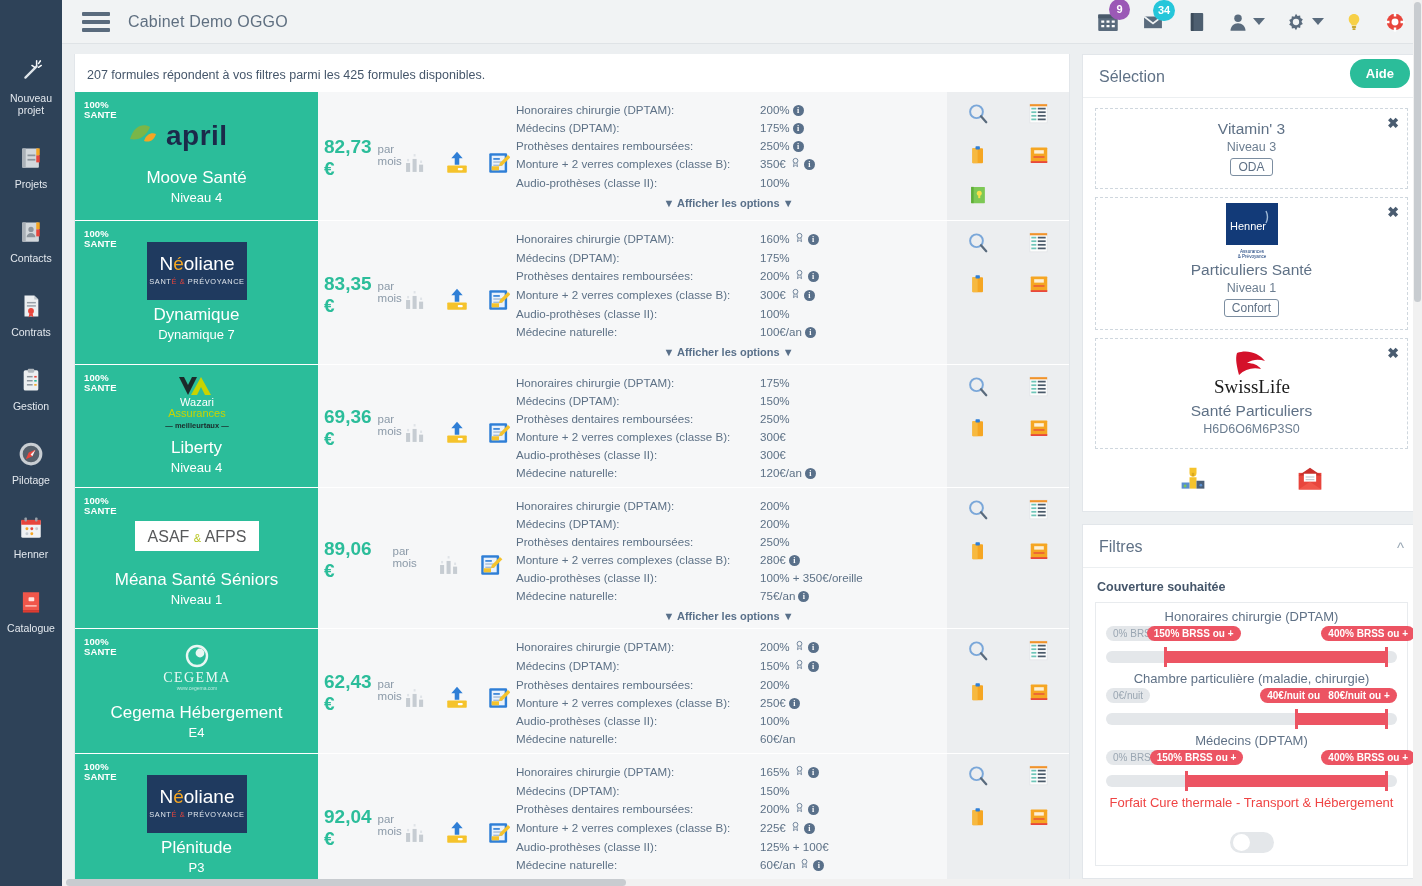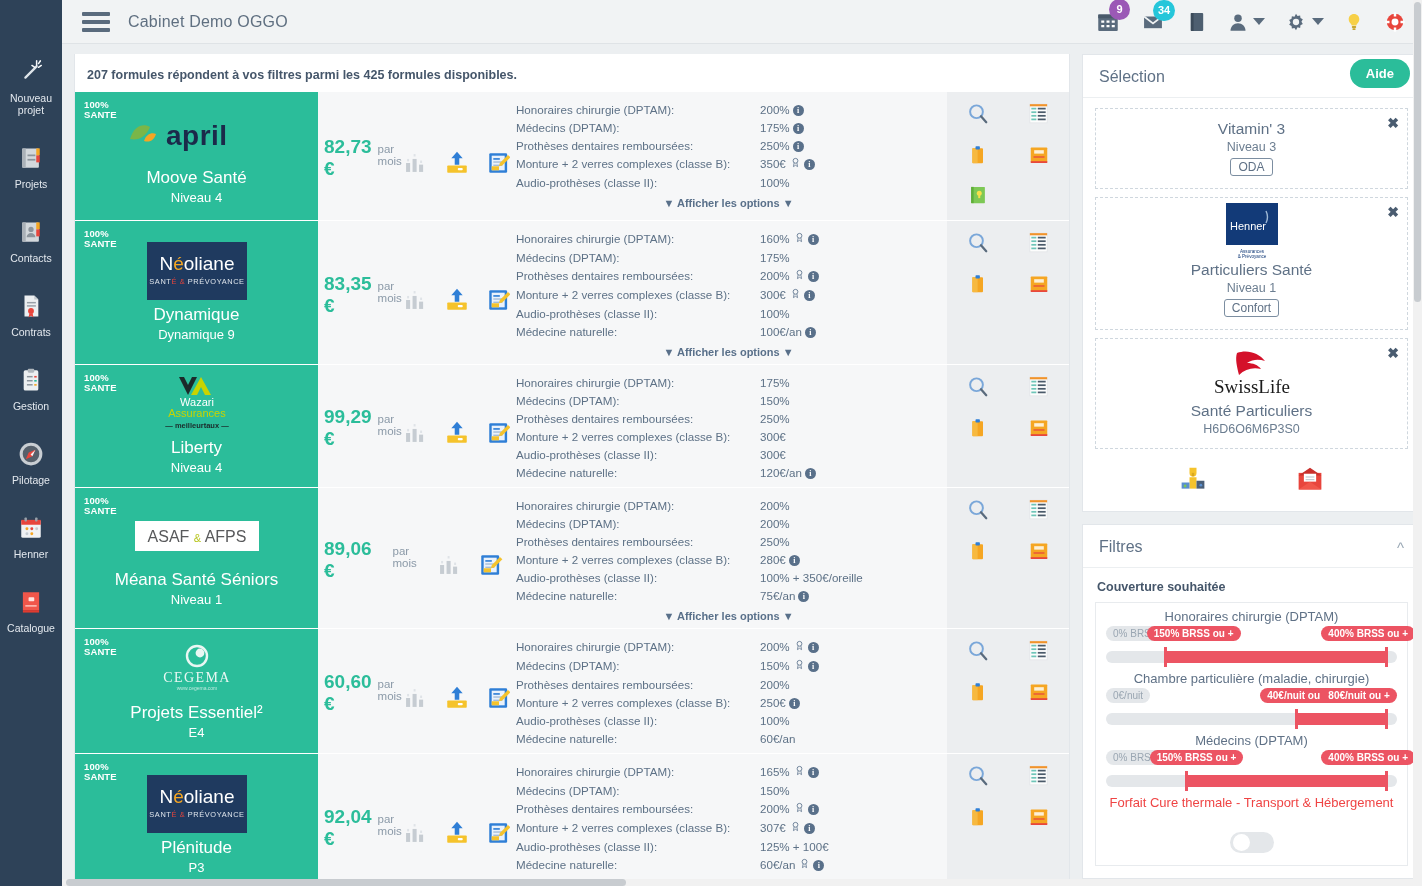--- a/index.html
+++ b/index.html
@@ -46,21 +46,21 @@
   .badge.purple { background: #9b59b6; }
   .badge.teal { background: #26c6da; }
   .caret { width:0;height:0;border-left:6px solid transparent;border-right:6px solid transparent;border-top:7px solid #5a6b7d; margin-left:5px;}
 
   
   .content { flex: 1; display: flex; min-height: 0; overflow: hidden; padding: 0; }
   .results-col {
     flex: 1; min-width: 0; background:#fff; margin: 10px 0 0 12px;
     border:1px solid #e2e6ea; border-top:none; display:flex; flex-direction:column; overflow:hidden;
   }
-  .results-head { font-size: 12.5px; font-weight: bold; color:#45566a; padding: 14px 12px 10px; }
+  .results-head { font-size: 12.5px; font-weight: normal; color:#45566a; padding: 14px 12px 10px; }
   .cards { flex:1; overflow:hidden; }
 
   .card { display: flex; border-bottom: 1px solid #fff; background:#f6f7f8; }
   .card-brand {
     width: 243px; flex:0 0 243px; background:#2bbd9a; color:#fff;
     position: relative; display:flex; flex-direction:column;
     align-items:center; justify-content:center; padding: 10px 8px 12px;
   }
   .sante100 {
     position:absolute; top:8px; left:9px; font-size:9.5px; font-weight:bold;
@@ -475,21 +475,21 @@
               <div class="card-brand">
                 <div class="sante100">100%<br>SANTE</div>
                 <div class="brand-logo">
                   <svg width="100" height="58" viewBox="0 0 100 58">
                     <rect width="100" height="58" fill="#1f3a5f"></rect>
                     <text x="50" y="28" text-anchor="middle" font-family="Liberation Sans, sans-serif" font-size="19" fill="#fff">N<tspan fill="#f5a623">é</tspan>oliane</text>
                     <text x="50" y="42" text-anchor="middle" font-family="Liberation Sans, sans-serif" font-size="7.4" fill="#dfe5ec" letter-spacing="0.6">SANT<tspan fill="#e8453c">É &amp;</tspan> PRÉVOYANCE</text>
                   </svg>
                 </div>
                 <div class="prod-name">Dynamique</div>
-                <div class="prod-level">Dynamique 9</div>
+                <div class="prod-level">Dynamique 7</div>
               </div>
               <div class="card-price">
                 <div class="price-row">
                   <span class="price">83,35 €</span>
                   <span class="price-unit">par mois</span>
                 </div>
                 <div class="price-icons">
                   <span><svg width="26" height="26" viewBox="0 0 32 32">
                       <g fill="#c6ccd2">
                         <rect x="5" y="16" width="5" height="11"></rect>
@@ -602,21 +602,21 @@
                     <text x="52" y="33" text-anchor="middle" font-family="Liberation Sans, sans-serif" font-size="11" fill="#fff">Wazari</text>
                     <text x="52" y="44" text-anchor="middle" font-family="Liberation Sans, sans-serif" font-size="11" fill="#c9d400">Assurances</text>
                     <text x="52" y="55" text-anchor="middle" font-family="Liberation Sans, sans-serif" font-size="7.5" font-weight="bold" fill="#1b2a2a">— meilleurtaux —</text>
                   </svg>
                 </div>
                 <div class="prod-name">Liberty</div>
                 <div class="prod-level">Niveau 4</div>
               </div>
               <div class="card-price">
                 <div class="price-row">
-                  <span class="price">99,29 €</span>
+                  <span class="price">69,36 €</span>
                   <span class="price-unit">par mois</span>
                 </div>
                 <div class="price-icons">
                   <span><svg width="26" height="26" viewBox="0 0 32 32">
                       <g fill="#c6ccd2">
                         <rect x="5" y="16" width="5" height="11"></rect>
                         <rect x="13" y="11" width="5" height="16"></rect>
                         <rect x="21" y="18" width="5" height="9"></rect>
                       </g>
                       <g fill="#dfe3e7">
@@ -815,26 +815,26 @@
               <div class="card-brand">
                 <div class="sante100">100%<br>SANTE</div>
                 <div class="brand-logo">
                   <svg width="110" height="58" viewBox="0 0 110 58">
                     <circle cx="55" cy="16" r="10" fill="none" stroke="#eaf7f3" stroke-width="2.4"></circle>
                     <circle cx="58" cy="13" r="4.4" fill="#eaf7f3"></circle>
                     <text x="55" y="42" text-anchor="middle" font-family="Liberation Serif, serif" font-size="14" fill="#eaf7f3" letter-spacing="1.4">CEGEMA</text>
                     <text x="55" y="50" text-anchor="middle" font-family="Liberation Sans, sans-serif" font-size="5" fill="#bfe9de">www.cegema.com</text>
                   </svg>
                 </div>
-                <div class="prod-name">Projets Essentiel²</div>
+                <div class="prod-name">Cegema Hébergement</div>
                 <div class="prod-level">E4</div>
               </div>
               <div class="card-price">
                 <div class="price-row">
-                  <span class="price">60,60 €</span>
+                  <span class="price">62,43 €</span>
                   <span class="price-unit">par mois</span>
                 </div>
                 <div class="price-icons">
                   <span><svg width="26" height="26" viewBox="0 0 32 32">
                       <g fill="#c6ccd2">
                         <rect x="5" y="16" width="5" height="11"></rect>
                         <rect x="13" y="11" width="5" height="16"></rect>
                         <rect x="21" y="18" width="5" height="9"></rect>
                       </g>
                       <g fill="#dfe3e7">
@@ -992,21 +992,21 @@
                     </tr>
                     <tr>
                       <td class="lbl">Prothèses dentaires remboursées:</td>
                       <td class="val"><span>200%</span><span class="ico-medal"><svg width="11" height="13" viewBox="0 0 32 32">
                             <circle cx="16" cy="11" r="7" fill="none" stroke="#59708a" stroke-width="2.4"></circle>
                             <path d="M12 17l-2 11 6-4 6 4-2-11" fill="none" stroke="#59708a" stroke-width="2.2"></path>
                           </svg></span><span class="ico-i">i</span></td>
                     </tr>
                     <tr>
                       <td class="lbl">Monture + 2 verres complexes (classe B):</td>
-                      <td class="val"><span>307€</span><span class="ico-medal"><svg width="11" height="13" viewBox="0 0 32 32">
+                      <td class="val"><span>225€</span><span class="ico-medal"><svg width="11" height="13" viewBox="0 0 32 32">
                             <circle cx="16" cy="11" r="7" fill="none" stroke="#59708a" stroke-width="2.4"></circle>
                             <path d="M12 17l-2 11 6-4 6 4-2-11" fill="none" stroke="#59708a" stroke-width="2.2"></path>
                           </svg></span><span class="ico-i">i</span></td>
                     </tr>
                     <tr>
                       <td class="lbl">Audio-prothèses (classe II):</td>
                       <td class="val"><span>125% + 100€</span></td>
                     </tr>
                     <tr>
                       <td class="lbl">Médecine naturelle:</td>

